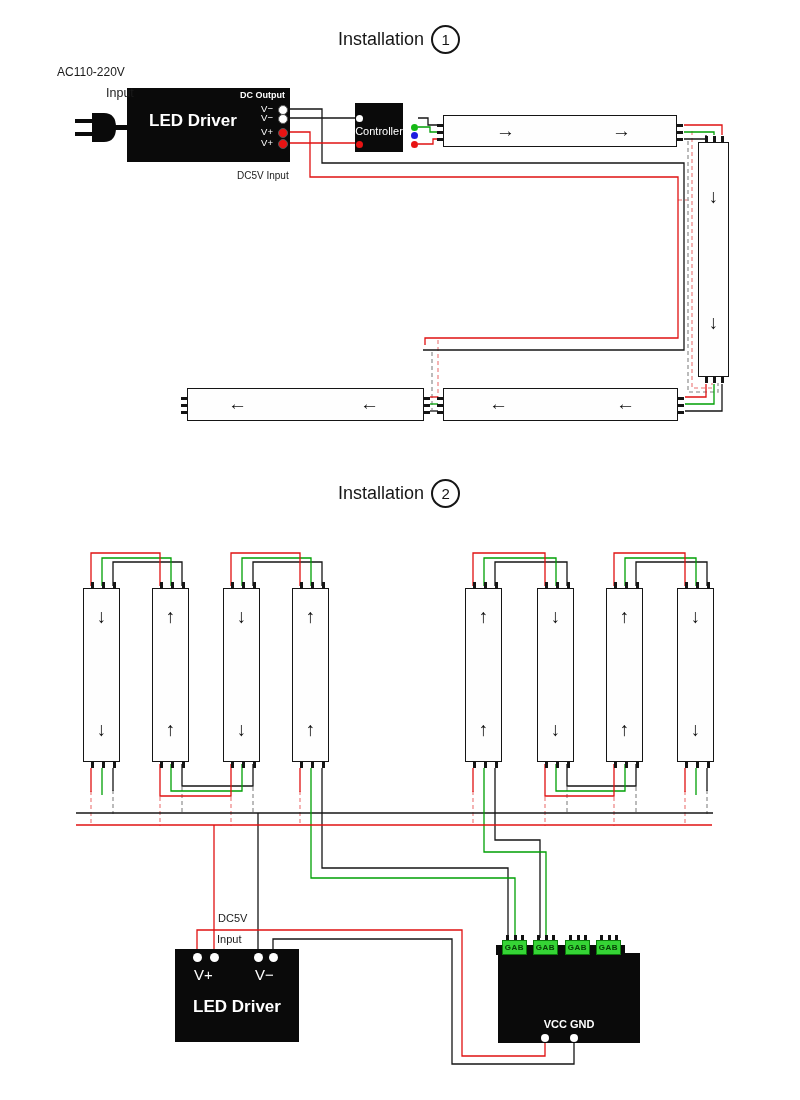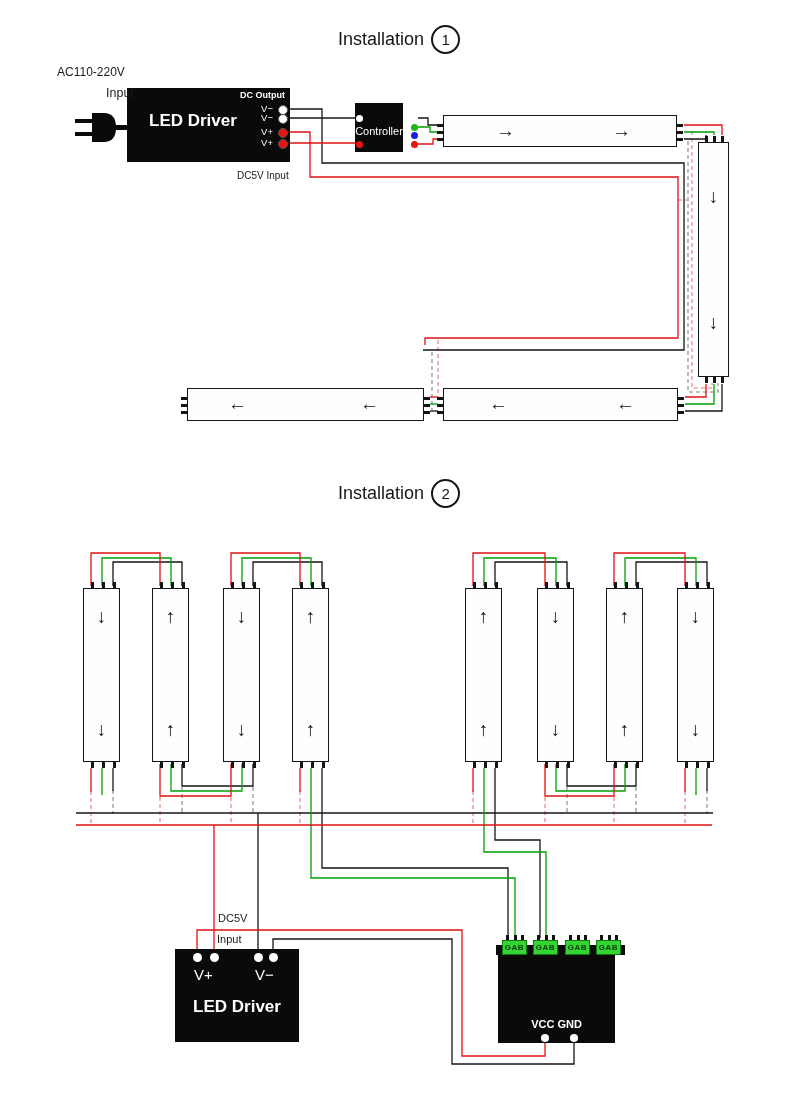--- a/index.html
+++ b/index.html
@@ -293,21 +293,21 @@
     <span class="dot" style="left:17.5px;top:3.5px;width:9px;height:9px;background:#fff;"></span>
     <span class="dot" style="left:34.5px;top:3.5px;width:9px;height:9px;background:#fff;"></span>
     <span class="dot" style="left:78.5px;top:3.5px;width:9px;height:9px;background:#fff;"></span>
     <span class="dot" style="left:93.5px;top:3.5px;width:9px;height:9px;background:#fff;"></span>
     <span class="abs" style="left:19px;top:17px;font-size:15px;">V+</span>
     <span class="abs" style="left:80px;top:17px;font-size:15px;">V−</span>
     <span class="abs" style="left:0;right:0;top:48px;text-align:center;font-size:17px;font-weight:600;">LED Driver</span>
   </div>
 
   <div class="blackbox" style="left:496px;top:945px;width:129px;height:10px;"></div>
-  <div class="blackbox" style="left:498px;top:953px;width:117px;height:90px;">
+  <div class="blackbox" style="left:498px;top:953px;width:142px;height:90px;">
     <span class="abs" style="left:0;right:0;top:65px;text-align:center;font-size:11px;font-weight:600;">VCC GND</span>
   </div>
   <div class="gab" style="left:502px;top:940px;">
     <span class="nub" style="left:3px;"></span><span class="nub" style="left:10.5px;"></span><span class="nub" style="left:18px;"></span>
     <span>GAB</span>
   </div>
   <div class="gab" style="left:533px;top:940px;">
     <span class="nub" style="left:3px;"></span><span class="nub" style="left:10.5px;"></span><span class="nub" style="left:18px;"></span>
     <span>GAB</span>
   </div>

